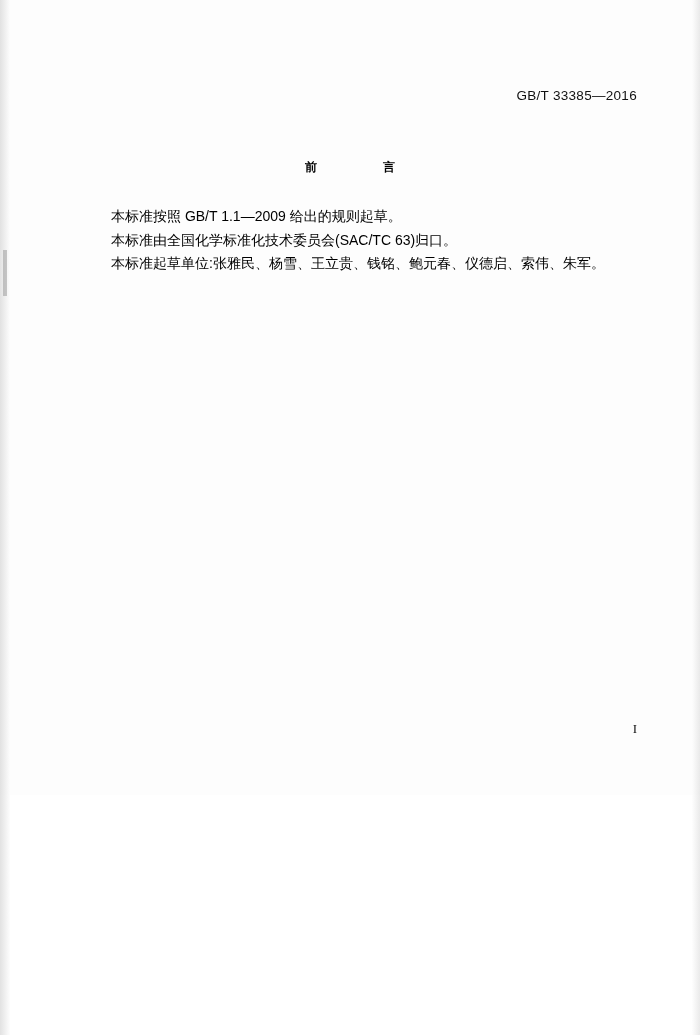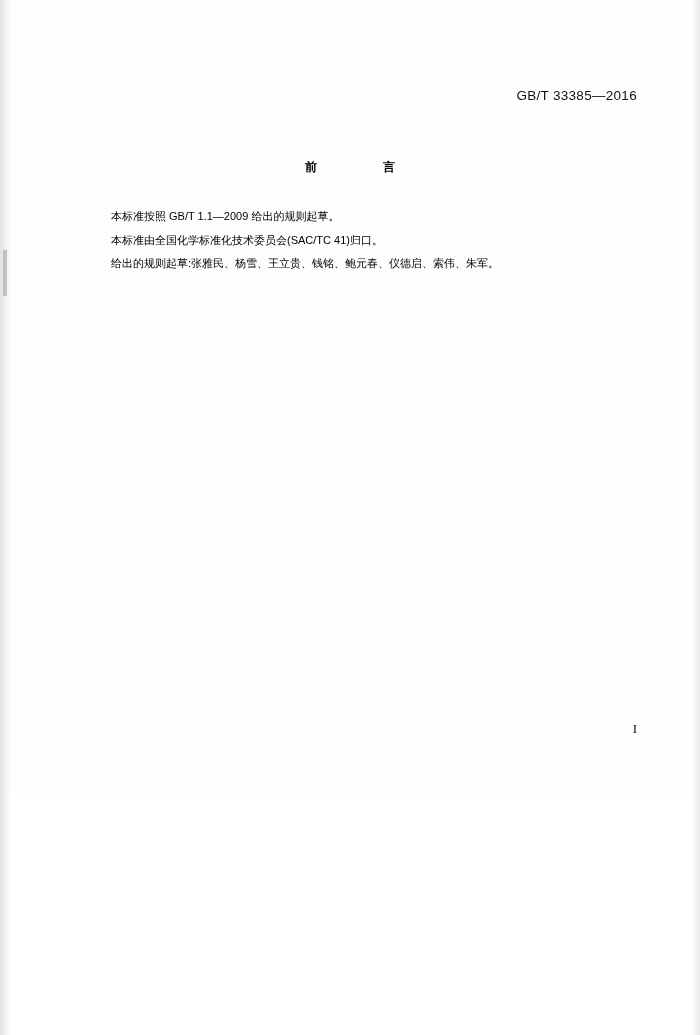--- a/index.html
+++ b/index.html
@@ -79,21 +79,21 @@
     color: #000;
     margin-top: 13px;
   }
 
   .body-block {
     position: absolute;
     top: 205px;
     left: 85px;
     width: 530px;
     font-family: "Liberation Sans", "DejaVu Sans", sans-serif;
-    font-size: 11px;
+    font-size: 14px;
     line-height: 23.5px;
     color: #000;
     text-align: justify;
   }
 
   .para {
     margin: 0;
     text-indent: 26px;
   }
 
@@ -114,19 +114,19 @@
   <div class="scan-edge-left"></div>
   <div class="scan-edge-right"></div>
   <div class="scan-mark"></div>
 
   <div class="header-code">GB/T 33385—2016</div>
 
   <div class="doc-title">前　　言</div>
 
   <div class="body-block">
     <p class="para">本标准按照 GB/T 1.1—2009 给出的规则起草。</p>
-    <p class="para">本标准由全国化学标准化技术委员会(SAC/TC 41)归口。</p>
-    <p class="para">给出的规则起草:张雅民、杨雪、王立贵、钱铭、鲍元春、仪德启、索伟、朱军。</p>
+    <p class="para">本标准由全国化学标准化技术委员会(SAC/TC 63)归口。</p>
+    <p class="para">本标准起草单位:张雅民、杨雪、王立贵、钱铭、鲍元春、仪德启、索伟、朱军。</p>
   </div>
 
   <div class="page-number">I</div>
 
 </div>
 
 </body></html>

